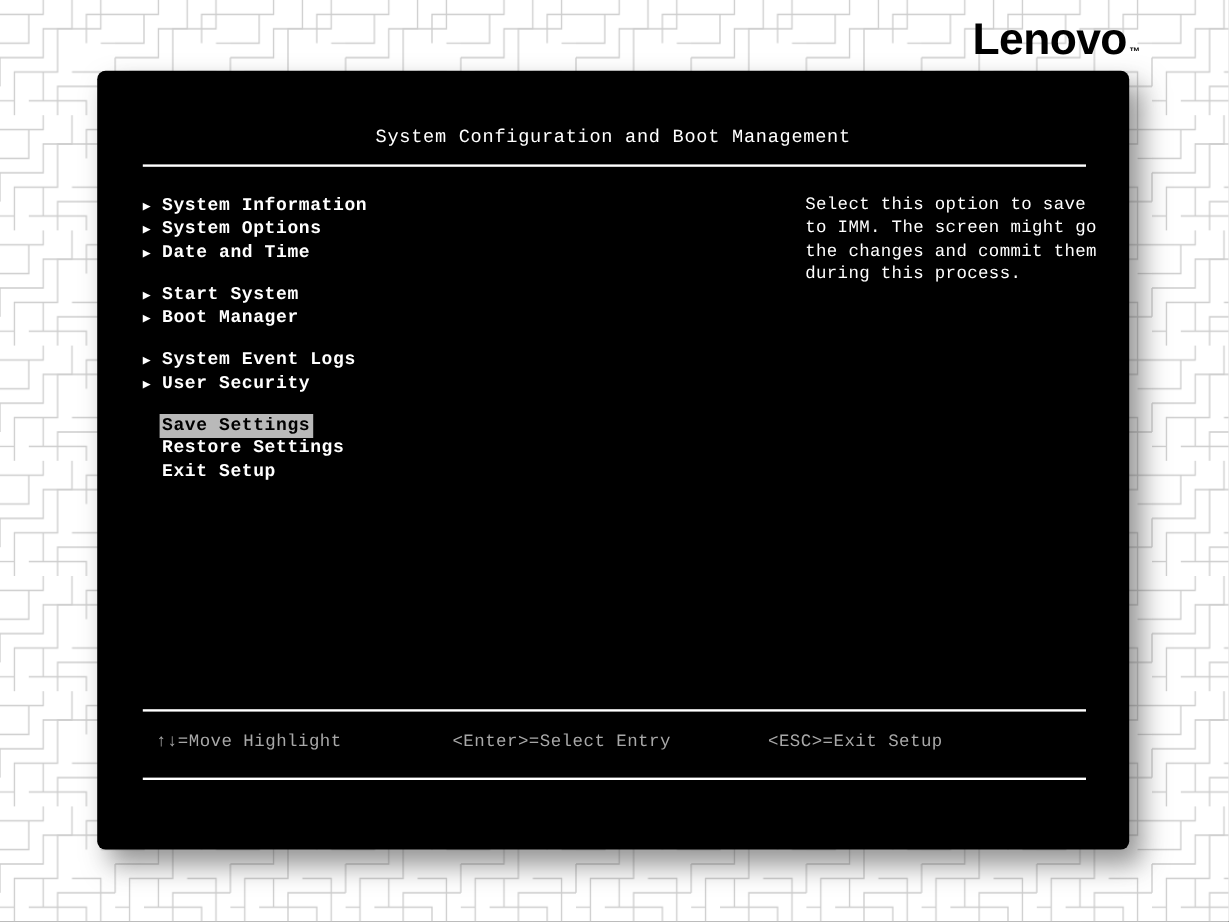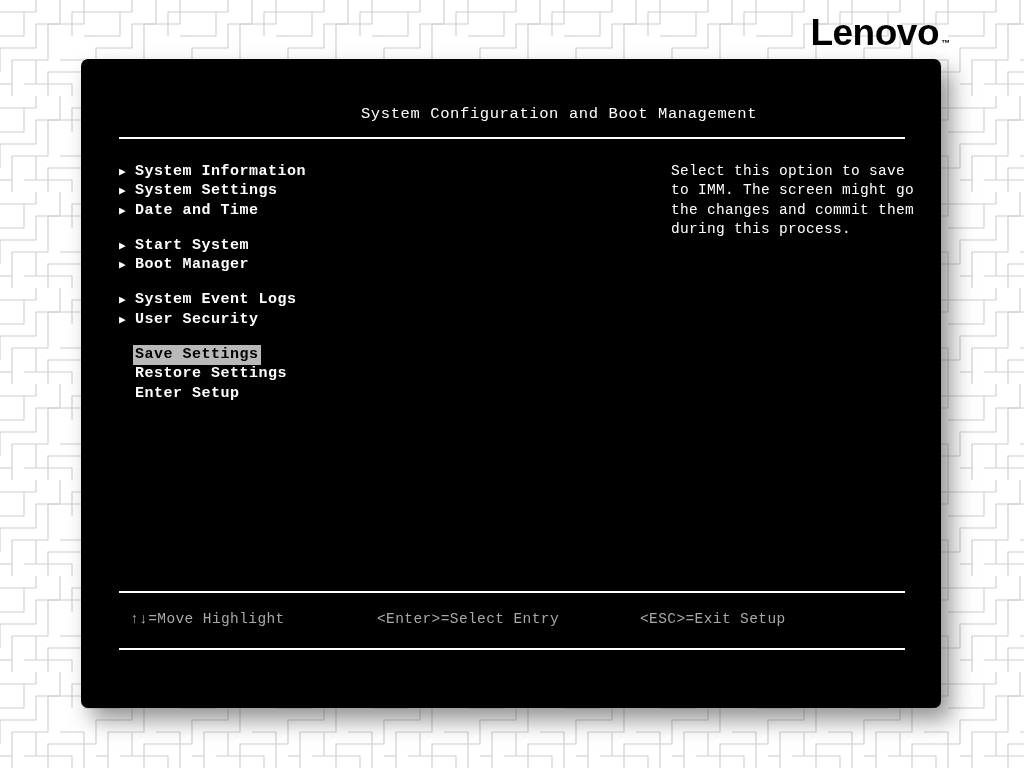--- a/index.html
+++ b/index.html
@@ -84,21 +84,20 @@
   #bios-title {
     position: absolute;
     top: 46px;
     left: 0;
     width: 860px;
     text-align: center;
     color: #ffffff;
     font-size: 15.5px;
     letter-spacing: 0.6px;
     white-space: pre;
-    padding-left: 48px;
   }
 
   
   #menu {
     position: absolute;
     left: 38px;
     top: 104px;
     width: 380px;
   }
   .menu-group { margin-bottom: 16px; }
@@ -206,21 +205,21 @@
 
     <div id="menu">
 
       <div class="menu-group">
         <div class="menu-item">
           <span class="arrow">▶</span>
           <span class="label-wrap"><span>System Information</span></span>
         </div>
         <div class="menu-item">
           <span class="arrow">▶</span>
-          <span class="label-wrap"><span>System Settings</span></span>
+          <span class="label-wrap"><span>System Options</span></span>
         </div>
         <div class="menu-item">
           <span class="arrow">▶</span>
           <span class="label-wrap"><span>Date and Time</span></span>
         </div>
       </div>
 
       <div class="menu-group">
         <div class="menu-item">
           <span class="arrow">▶</span>
@@ -247,21 +246,21 @@
         <div class="menu-item selected">
           <span class="arrow blank">&nbsp;</span>
           <span class="label-wrap"><span>Save Settings</span></span>
         </div>
         <div class="menu-item">
           <span class="arrow blank">&nbsp;</span>
           <span class="label-wrap"><span>Restore Settings</span></span>
         </div>
         <div class="menu-item">
           <span class="arrow blank">&nbsp;</span>
-          <span class="label-wrap"><span>Enter Setup</span></span>
+          <span class="label-wrap"><span>Exit Setup</span></span>
         </div>
       </div>
 
     </div>
 
     <div id="help-panel">
       <div class="help-line">Select this option to save</div>
       <div class="help-line">to IMM. The screen might go</div>
       <div class="help-line">the changes and commit them</div>
       <div class="help-line">during this process.</div>

